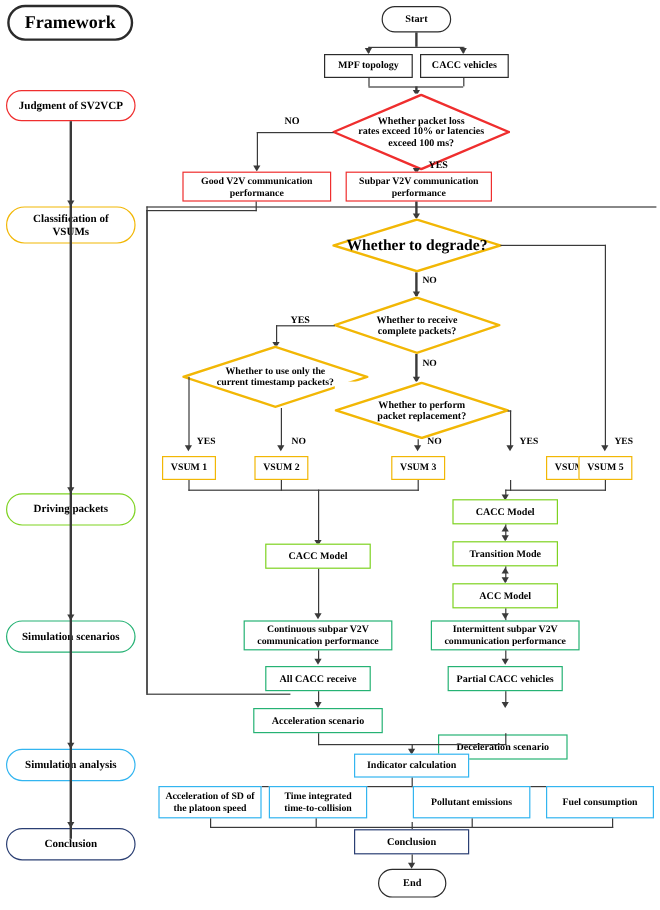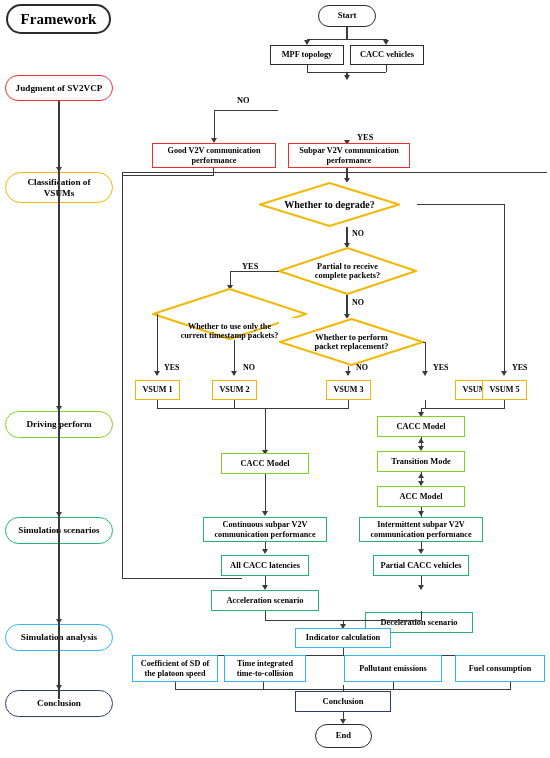--- a/index.html
+++ b/index.html
@@ -32,21 +32,21 @@
 
 <div id="page">
 
   <div class="node pill" style="left:6px;top:4px;width:105px;height:30px;border-color:#2b2b2b;border-width:2px;font-size:15px;">Framework</div>
 
   <div class="node pill" style="left:5px;top:75px;width:108px;height:26px;border-color:#ef2e2e;font-size:9.2px;">Judgment of SV2VCP</div>
 
   <div class="node pill multiline" style="left:5px;top:172px;width:108px;height:31px;border-color:#f2b705;font-size:9.2px;white-space:pre-line;">Classification of
 VSUMs</div>
 
-  <div class="node pill" style="left:5px;top:411px;width:108px;height:27px;border-color:#7ed321;font-size:9.2px;">Driving perform</div>
+  <div class="node pill" style="left:5px;top:411px;width:108px;height:27px;border-color:#7ed321;font-size:9.2px;">Driving packets</div>
 
   <div class="node pill" style="left:5px;top:517px;width:108px;height:27px;border-color:#25b274;font-size:9.2px;">Simulation scenarios</div>
 
   <div class="node pill" style="left:5px;top:624px;width:108px;height:27px;border-color:#33b5f0;font-size:9.2px;text-align:center;">Simulation analysis</div>
 
   <div class="node pill" style="left:5px;top:690px;width:108px;height:27px;border-color:#2b3f73;font-size:9.2px;">Conclusion</div>
 
   <div class="ln lnv" style="left:58.4px;top:101px;height:598px;"></div>
   <div class="arrow" style="left:55.5px;top:167px;"></div>
   <div class="arrow" style="left:55.5px;top:406px;"></div>
@@ -69,20 +69,28 @@
 
   <div class="node rect" style="left:270px;top:45px;width:74px;height:20px;border-color:#2b2b2b;font-size:8.4px;">MPF topology</div>
   <div class="node rect" style="left:350px;top:45px;width:74px;height:20px;border-color:#2b2b2b;font-size:8.4px;">CACC vehicles</div>
 
   <div class="ln lnv" style="left:307px;top:65px;height:7px;"></div>
   <div class="ln lnv" style="left:385.5px;top:65px;height:7px;"></div>
   <div class="ln lnh" style="left:307px;top:71.5px;width:79px;"></div>
   <div class="ln lnv" style="left:346.4px;top:71.5px;height:7px;"></div>
   <div class="arrow" style="left:343.5px;top:75px;"></div>
 
+  <div class="diamond" style="left:277px;top:78px;width:148px;height:64px;font-size:8.4px;white-space:pre-line;">
+    <svg class="dshape" viewBox="0 0 148 64" preserveAspectRatio="none">
+      <polygon points="74,1 147,32 74,63 1,32" fill="#ffffff" stroke="#ef2e2e" stroke-width="2"></polygon>
+    </svg>
+    <span class="dtext">Whether packet loss
+rates exceed 10% or latencies
+exceed 100 ms?</span>
+  </div>
 
   <div class="ln lnh" style="left:214px;top:110px;width:64px;"></div>
   <div class="ln lnv" style="left:214px;top:110px;height:30px;"></div>
   <div class="arrow" style="left:211px;top:138px;"></div>
   <div class="lbl" style="left:237px;top:96px;font-size:8.4px;">NO</div>
 
   <div class="ln lnv" style="left:346.4px;top:142px;height:6px;"></div>
   <div class="arrow" style="left:343.5px;top:140px;"></div>
   <div class="lbl" style="left:357px;top:133px;font-size:8.4px;">YES</div>
 
@@ -91,54 +99,54 @@
   <div class="node rect" style="left:288px;top:143px;width:122px;height:25px;border-color:#ef2e2e;font-size:8.2px;white-space:pre-line;">Subpar V2V communication
 performance</div>
 
   <div class="ln lnv" style="left:213px;top:168px;height:8px;"></div>
   <div class="ln lnh" style="left:122px;top:175px;width:92px;"></div>
   <div class="ln lnv" style="left:122px;top:175px;height:404px;"></div>
 
   <div class="ln lnv" style="left:346.4px;top:168px;height:12px;"></div>
   <div class="arrow" style="left:343.5px;top:178px;"></div>
 
-  <div class="diamond" style="left:259px;top:182px;width:141px;height:45px;font-size:10px;">
+  <div class="diamond" style="left:277px;top:182px;width:141px;height:45px;font-size:13px;">
     <svg class="dshape" viewBox="0 0 141 45" preserveAspectRatio="none">
       <polygon points="70.5,1 140,22.5 70.5,44 1,22.5" fill="#ffffff" stroke="#f2b705" stroke-width="2"></polygon>
     </svg>
     <span class="dtext">Whether to degrade?</span>
   </div>
 
   <div class="ln lnh" style="left:417px;top:204px;width:88px;"></div>
   <div class="ln lnv" style="left:504px;top:204px;height:168px;"></div>
   <div class="arrow" style="left:501px;top:371px;"></div>
   <div class="lbl" style="left:512px;top:363px;font-size:8px;">YES</div>
 
   <div class="ln lnv" style="left:346.4px;top:227px;height:20px;"></div>
   <div class="arrow" style="left:343.5px;top:243px;"></div>
   <div class="lbl" style="left:352px;top:229px;font-size:8px;">NO</div>
 
   <div class="diamond" style="left:278px;top:247px;width:139px;height:48px;font-size:8.4px;white-space:pre-line;">
     <svg class="dshape" viewBox="0 0 139 48" preserveAspectRatio="none">
       <polygon points="69.5,1 138,24 69.5,47 1,24" fill="#ffffff" stroke="#f2b705" stroke-width="2"></polygon>
     </svg>
-    <span class="dtext">Partial to receive
+    <span class="dtext">Whether to receive
 complete packets?</span>
   </div>
 
   <div class="ln lnh" style="left:230px;top:271px;width:49px;"></div>
   <div class="ln lnv" style="left:230px;top:271px;height:16px;"></div>
   <div class="arrow" style="left:227px;top:285px;"></div>
   <div class="lbl" style="left:242px;top:262px;font-size:8.4px;">YES</div>
 
   <div class="ln lnv" style="left:346.4px;top:295px;height:22px;"></div>
   <div class="arrow" style="left:343.5px;top:314px;"></div>
   <div class="lbl" style="left:352px;top:298px;font-size:8px;">NO</div>
 
-  <div class="diamond" style="left:152px;top:288px;width:155px;height:52px;font-size:8.2px;white-space:pre-line;align-items:flex-end;">
+  <div class="diamond" style="left:152px;top:288px;width:155px;height:52px;font-size:8.2px;white-space:pre-line;">
     <svg class="dshape" viewBox="0 0 155 52" preserveAspectRatio="none">
       <polygon points="77.5,1 154,26 77.5,51 1,26" fill="#ffffff" stroke="#f2b705" stroke-width="2"></polygon>
     </svg>
     <span class="dtext">Whether to use only the
 current timestamp packets?</span>
   </div>
 
   <div class="ln lnv" style="left:157px;top:314px;height:58px;"></div>
   <div class="arrow" style="left:154px;top:371px;"></div>
   <div class="lbl" style="left:164px;top:363px;font-size:8px;">YES</div>
@@ -206,21 +214,21 @@
   <div class="node rect" style="left:203px;top:517px;width:124px;height:25px;border-color:#25b274;font-size:8.2px;white-space:pre-line;">Continuous subpar V2V
 communication performance</div>
   <div class="node rect" style="left:359px;top:517px;width:124px;height:25px;border-color:#25b274;font-size:8.2px;white-space:pre-line;">Intermittent subpar V2V
 communication performance</div>
 
   <div class="ln lnv" style="left:265px;top:542px;height:10px;"></div>
   <div class="arrow" style="left:262.1px;top:549px;"></div>
   <div class="ln lnv" style="left:421px;top:542px;height:10px;"></div>
   <div class="arrow" style="left:418.1px;top:549px;"></div>
 
-  <div class="node rect" style="left:221px;top:555px;width:88px;height:21px;border-color:#25b274;font-size:8.4px;">All CACC latencies</div>
+  <div class="node rect" style="left:221px;top:555px;width:88px;height:21px;border-color:#25b274;font-size:8.4px;">All CACC receive</div>
   <div class="node rect" style="left:373px;top:555px;width:96px;height:21px;border-color:#25b274;font-size:8.4px;">Partial CACC vehicles</div>
 
   <div class="ln lnv" style="left:265px;top:576px;height:12px;"></div>
   <div class="arrow" style="left:262.1px;top:585px;"></div>
   <div class="ln lnv" style="left:421px;top:576px;height:12px;"></div>
   <div class="arrow" style="left:418.1px;top:585px;"></div>
 
   <div class="node rect" style="left:211px;top:590px;width:108px;height:21px;border-color:#25b274;font-size:8.4px;">Acceleration scenario</div>
   <div class="node rect" style="left:365px;top:612px;width:108px;height:21px;border-color:#25b274;font-size:8.4px;">Deceleration scenario</div>
 
@@ -236,21 +244,21 @@
   <div class="ln lnh" style="left:175px;top:655px;width:336px;"></div>
   <div class="ln lnv" style="left:175px;top:655px;height:6px;"></div>
   <div class="ln lnv" style="left:263px;top:655px;height:6px;"></div>
   <div class="ln lnv" style="left:393px;top:655px;height:6px;"></div>
   <div class="ln lnv" style="left:510px;top:655px;height:6px;"></div>
   <div class="arrow" style="left:172.1px;top:659px;"></div>
   <div class="arrow" style="left:260.1px;top:659px;"></div>
   <div class="arrow" style="left:390.1px;top:659px;"></div>
   <div class="arrow" style="left:507.1px;top:659px;"></div>
 
-  <div class="node rect" style="left:132px;top:655px;width:86px;height:27px;border-color:#33b5f0;font-size:8.2px;white-space:pre-line;">Coefficient of SD of
+  <div class="node rect" style="left:132px;top:655px;width:86px;height:27px;border-color:#33b5f0;font-size:8.2px;white-space:pre-line;">Acceleration of SD of
 the platoon speed</div>
   <div class="node rect" style="left:224px;top:655px;width:82px;height:27px;border-color:#33b5f0;font-size:8.2px;white-space:pre-line;">Time integrated
 time-to-collision</div>
   <div class="node rect" style="left:344px;top:655px;width:98px;height:27px;border-color:#33b5f0;font-size:8.2px;">Pollutant emissions</div>
   <div class="node rect" style="left:455px;top:655px;width:90px;height:27px;border-color:#33b5f0;font-size:8.2px;">Fuel consumption</div>
 
   <div class="ln lnv" style="left:175px;top:682px;height:8px;"></div>
   <div class="ln lnv" style="left:263px;top:682px;height:8px;"></div>
   <div class="ln lnv" style="left:393px;top:682px;height:8px;"></div>
   <div class="ln lnv" style="left:510px;top:682px;height:8px;"></div>

